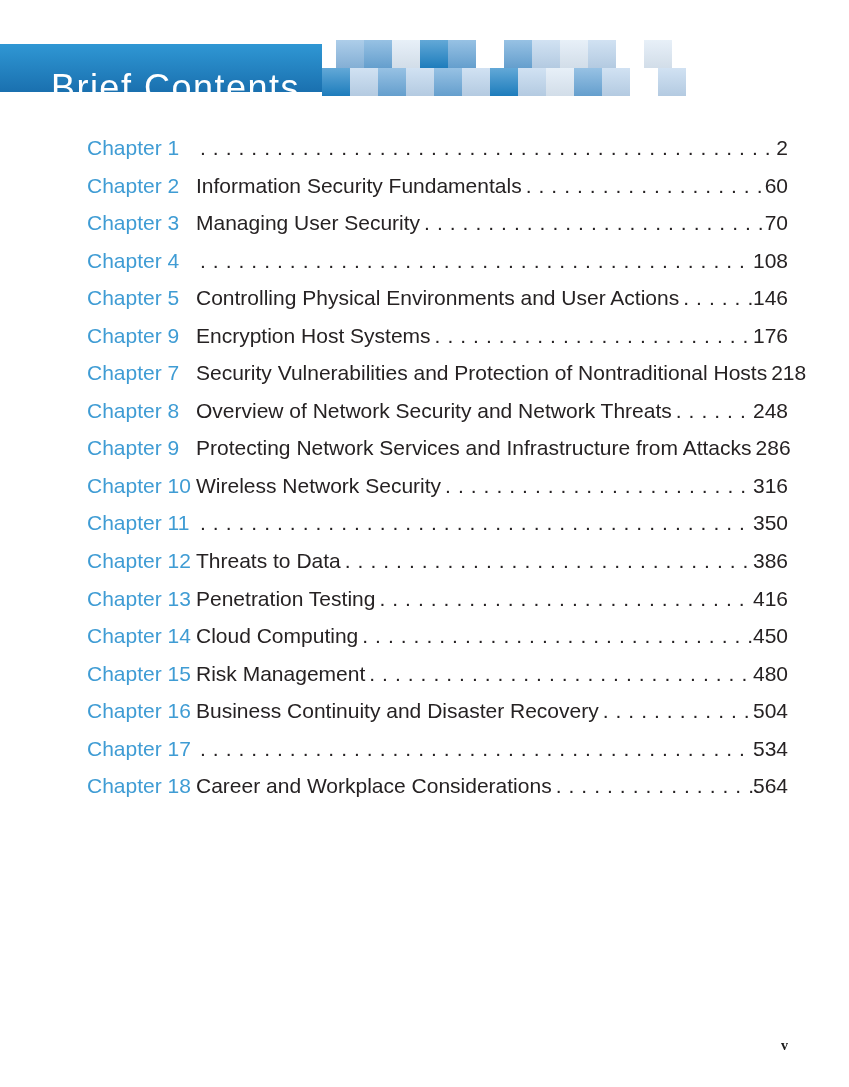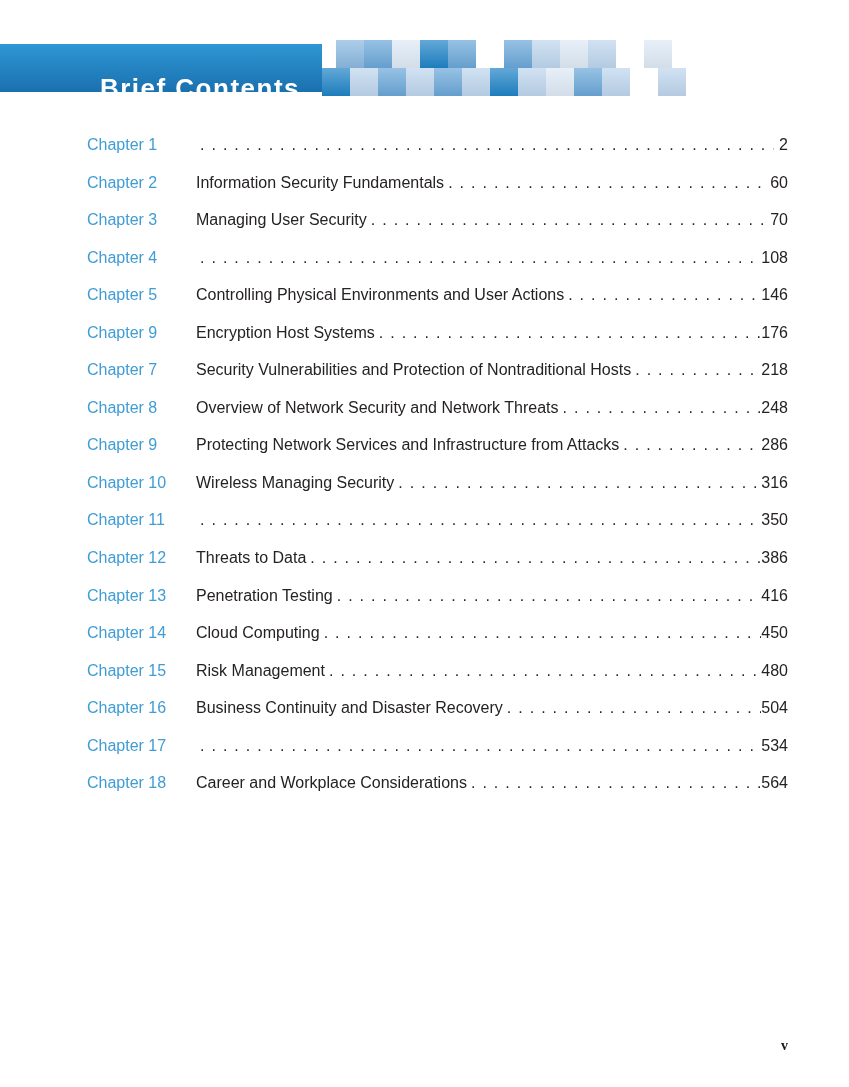--- a/index.html
+++ b/index.html
@@ -24,35 +24,35 @@
   .sq.none { background-image: none; background-color: transparent !important; }
 
   .banner {
     position: absolute; left: 0; top: 44px; width: 322px; height: 48px;
     z-index: 2;
     display: flex; align-items: center; justify-content: flex-end;
     padding-right: 22px;
   }
   .banner-title {
     color: #ffffff;
-    font-size: 26px;
+    font-size: 36px;
     letter-spacing: 1.5px;
-    font-weight: 700;
+    font-weight: 400;
     margin-top: 40px;
   }
 
   
   .toc {
     position: absolute; left: 87px; top: 136px; width: 701px;
     z-index: 3;
   }
   .row {
     display: flex; align-items: baseline;
     height: 37.55px;
-    font-size: 16px;
+    font-size: 21px;
     white-space: nowrap;
   }
   .ch {
     flex: 0 0 109px;
     color: #3f9cd4;
   }
   .ti {
     flex: 0 0 auto;
     color: #262223;
   }
@@ -178,21 +178,21 @@
 
     <div class="row">
       <span class="ch">Chapter 9</span>
       <span class="ti">Protecting Network Services and Infrastructure from Attacks</span>
       <span class="dots">..........................................................................................</span>
       <span class="pg">286</span>
     </div>
 
     <div class="row">
       <span class="ch">Chapter 10</span>
-      <span class="ti">Wireless Managing Security</span>
+      <span class="ti">Wireless Network Security</span>
       <span class="dots">..........................................................................................</span>
       <span class="pg">316</span>
     </div>
 
     <div class="row">
       <span class="ch">Chapter 11</span>
       <span class="dots">..........................................................................................</span>
       <span class="pg">350</span>
     </div>
 

